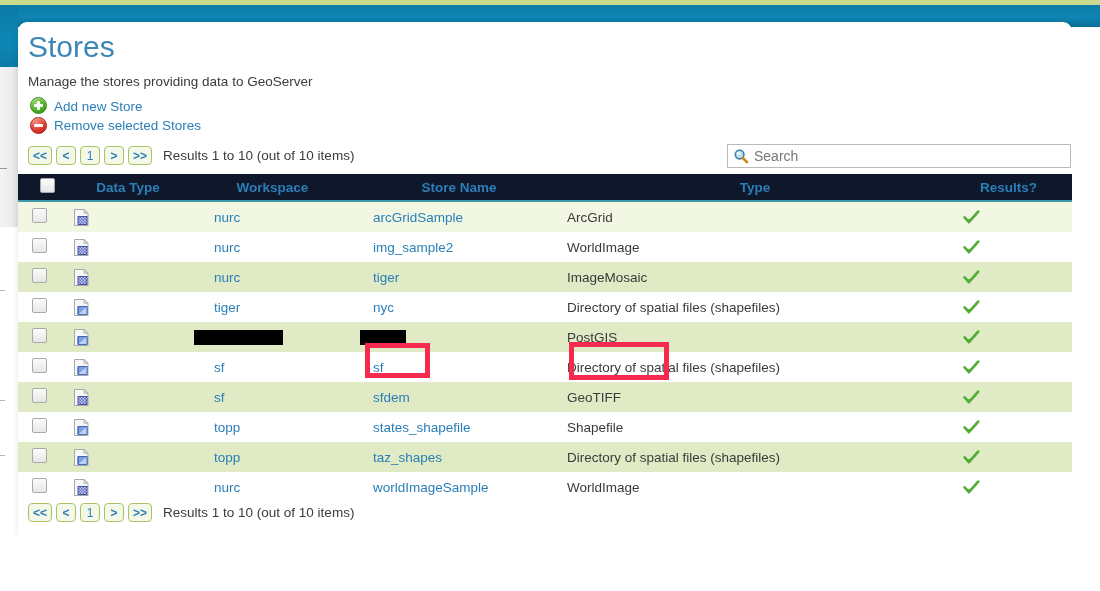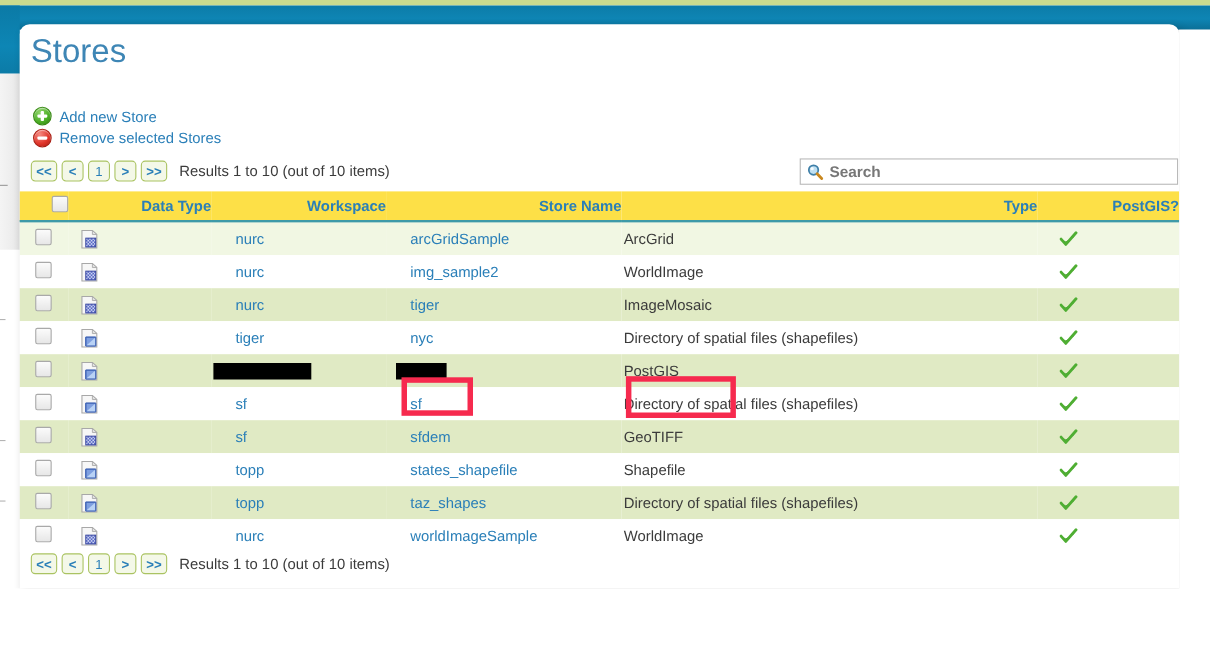--- a/index.html
+++ b/index.html
@@ -198,43 +198,42 @@
   }
   #search-input {
     flex: 1 1 auto;
     border: none;
     outline: none;
     background: transparent;
     font-family: "Liberation Sans", sans-serif;
     font-size: 14px;
     color: #ef4444;
     padding: 0 4px;
-    font-weight: bold;
   }
   #search-input::placeholder { color: #777777; }
 
   
   #stores-table {
     position: absolute;
     left: 0; top: 152px;
     width: 1054px;
     border-collapse: collapse;
     table-layout: fixed;
   }
   #stores-table col.c-check { width: 44px; }
   #stores-table col.c-dtype { width: 130px; }
   #stores-table col.c-ws    { width: 159px; }
   #stores-table col.c-store { width: 214px; }
   #stores-table col.c-type  { width: 378px; }
   #stores-table col.c-en    { width: 129px; }
 
   #stores-table thead th {
-    background: #fde047;
+    background: #0f172a;
     height: 26px;
-    text-align: right;
+    text-align: center;
     vertical-align: middle;
     font-size: 13.5px;
     color: #2a7fb8;
     font-weight: bold;
     padding: 0 0 0 2px;
     border-bottom: 2px solid #3e9aa8;
   }
   #stores-table thead th.th-check { padding-left: 14px; }
 
   #stores-table tbody td {
@@ -297,20 +296,21 @@
 <div id="left-blue-strip"></div>
 <div id="left-grey-rail"></div>
 <div id="left-rail-tick"></div>
 <div id="left-rail-tick2"></div>
 <div id="left-rail-tick3"></div>
 <div id="left-rail-tick4"></div>
 
 <div id="content-panel">
 
   <div class="page-title">Stores</div>
+  <div class="page-subtitle">Manage the stores providing data to GeoServer</div>
 
   <a class="action-link" id="add-store-link" href="#">
     <span class="circ-icon plus">
       <span class="bar-h"></span>
         <span class="bar-v"></span>
     </span>
     <span class="label">Add new Store</span>
   </a>
 
   <a class="action-link" id="remove-store-link" href="#">
@@ -349,21 +349,21 @@
     </colgroup>
     <thead>
       <tr>
         <th class="th-check">
           <span class="row-checkbox"></span>
         </th>
         <th>Data Type</th>
         <th>Workspace</th>
         <th>Store Name</th>
         <th>Type</th>
-        <th>PostGIS?</th>
+        <th>Results?</th>
       </tr>
     </thead>
     <tbody id="stores-tbody">
         <tr class="first">
           <td class="cell-check"><span class="row-checkbox"></span></td>
           <td>
             <svg class="file-icon" viewBox="0 0 17 19">
               <path d="M1.5 1.5 H11 L15 5.2 V17.5 H1.5 Z" fill="#f7f7f7" stroke="#a8a8a8" stroke-width="1"></path>
               <path d="M11 1.5 L11 5.2 L15 5.2 Z" fill="#e2e2e2" stroke="#a8a8a8" stroke-width="0.8"></path>
               <rect x="5" y="8.5" width="9" height="8" fill="#5566c4"></rect>

